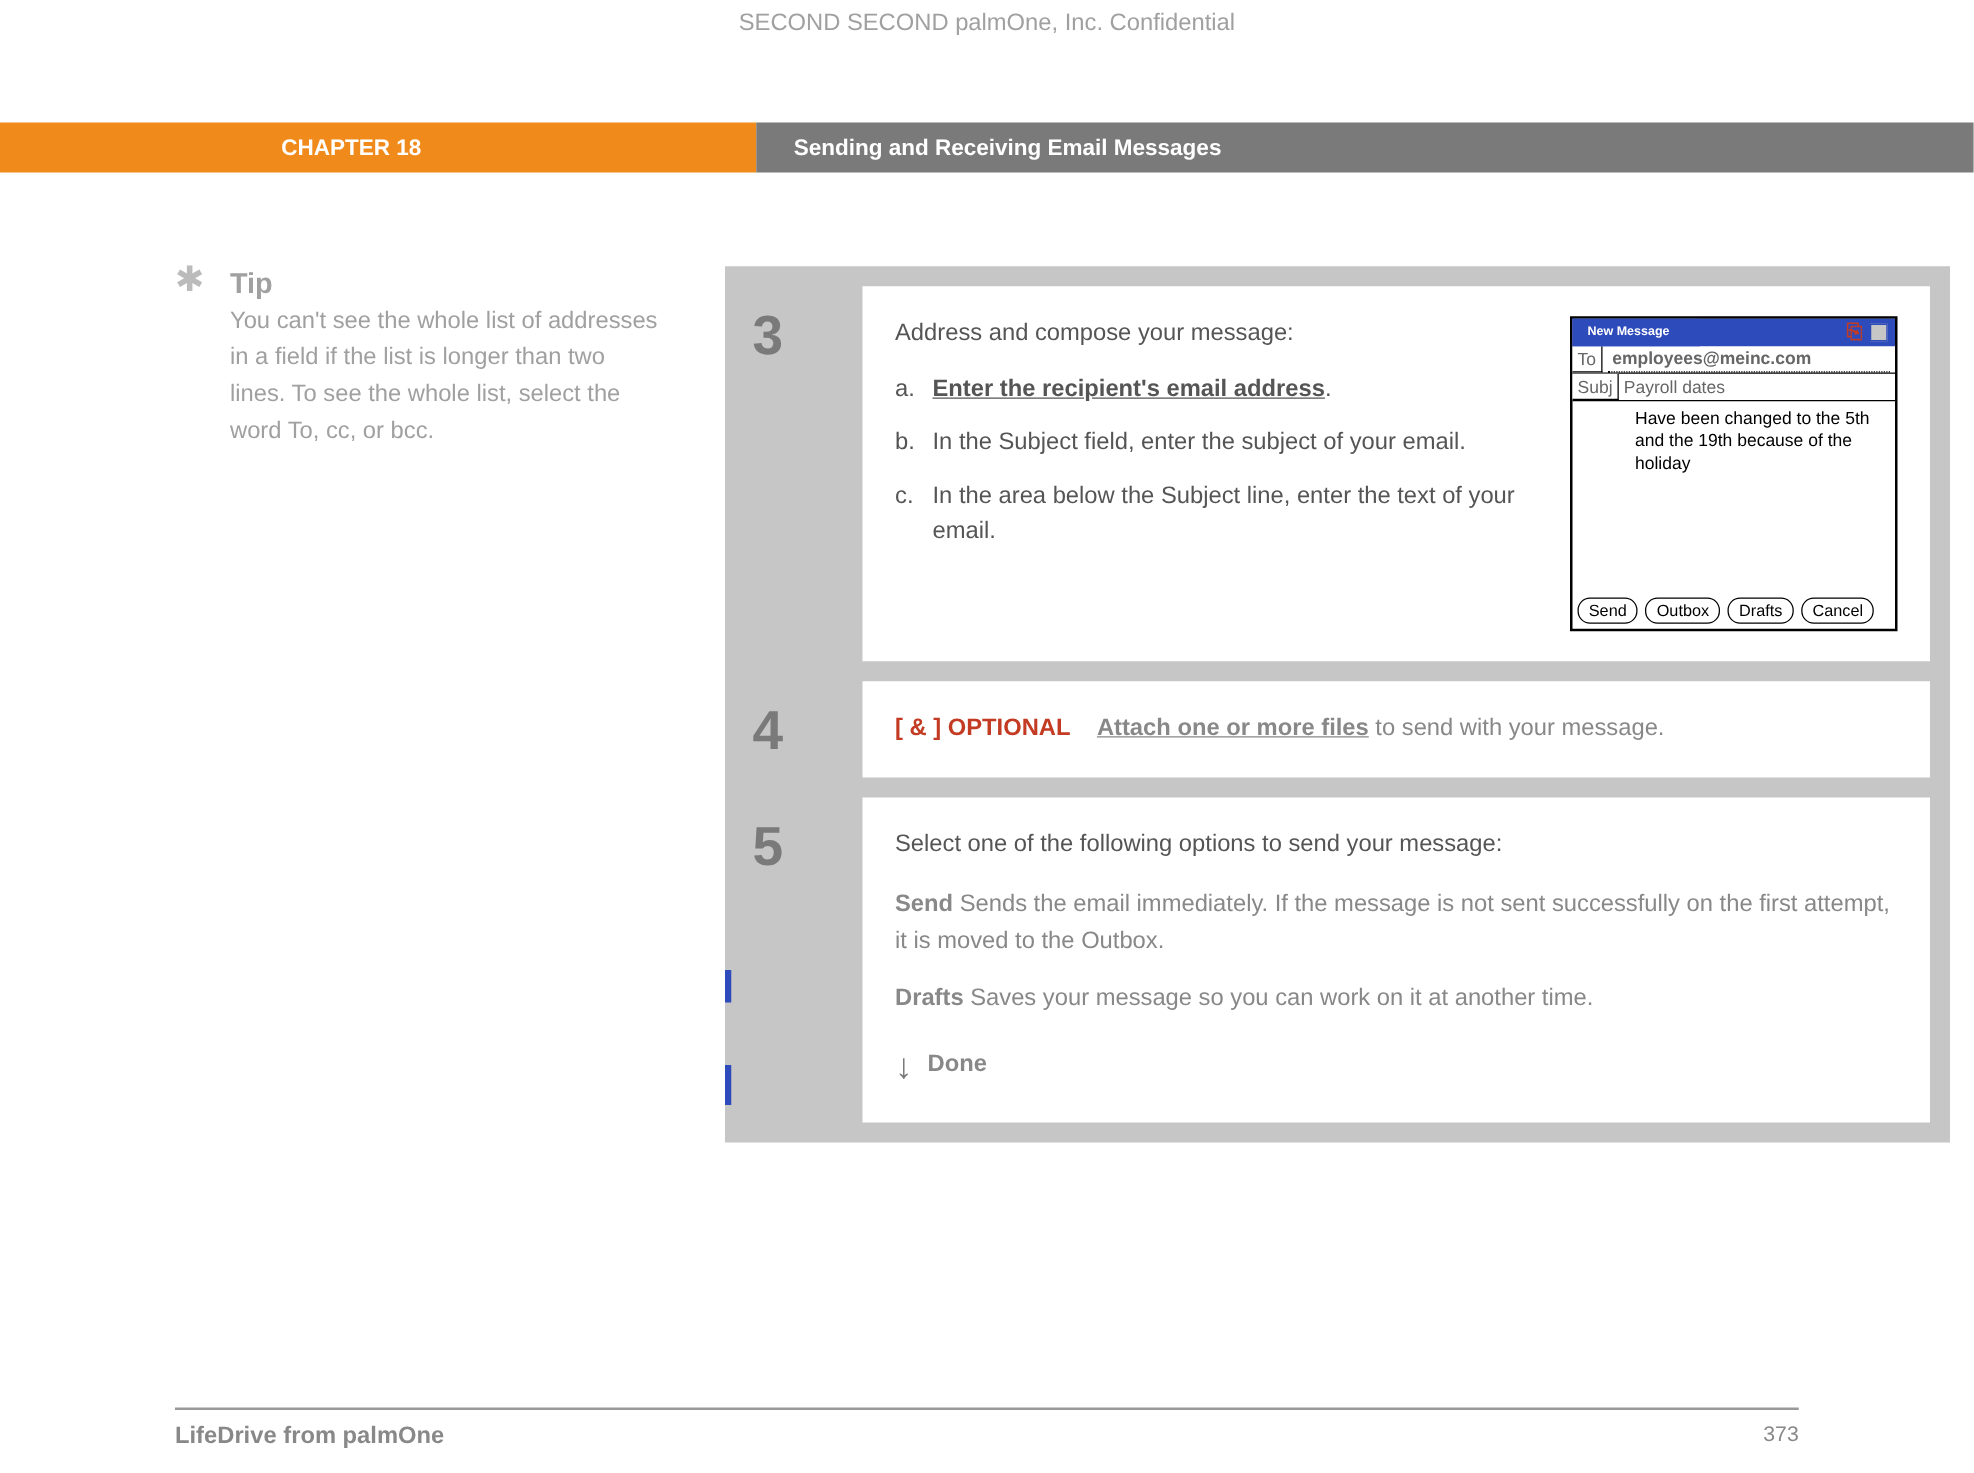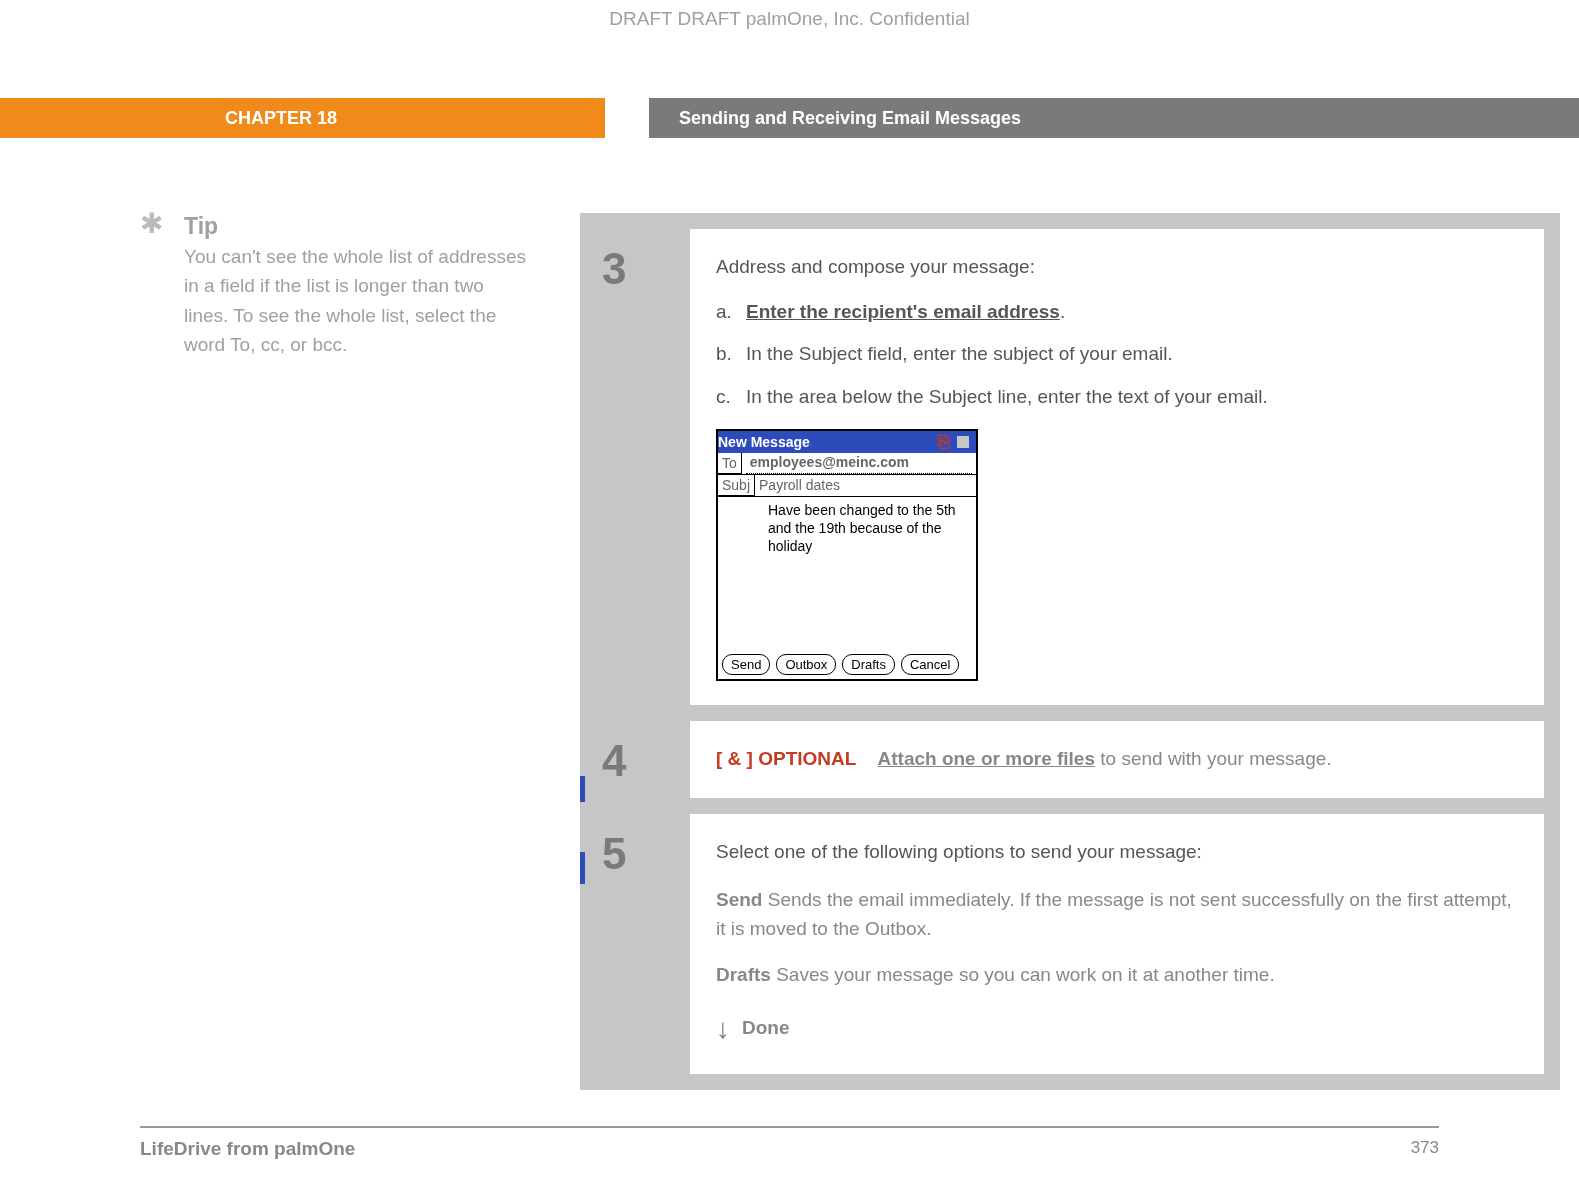--- a/index.html
+++ b/index.html
@@ -16,21 +16,20 @@
     text-align: center;
     color: #a0a0a0;
     font-size: 19px;
     padding: 8px 0;
   }
   .header-bar {
     display: flex;
     margin-top: 60px;
     height: 40px;
     line-height: 40px;
-    gap: 44px;
   }
   .header-orange {
     background: #f08a1a;
     color: #fff;
     font-weight: bold;
     padding-left: 225px;
     width: 605px;
     font-size: 18px;
   }
   .header-gray {
@@ -97,21 +96,21 @@
     font-family: Arial, sans-serif;
   }
   .step-body {
     background: #fff;
     flex: 1;
     padding: 24px 26px;
     font-size: 19px;
     color: #666;
     line-height: 1.5;
   }
-  .step3-flex { display: flex; gap: 18px; flex-direction: column; }
+  .step3-flex { display: flex; gap: 18px; }
   .step3-text { flex: 1; }
   .step-intro { margin-bottom: 16px; color: #555;}
   .sub-item { display: flex; margin-bottom: 14px; }
   .sub-label { width: 30px; flex-shrink: 0; color:#555;}
   .sub-text { flex: 1; color:#555;}
   .link-u { text-decoration: underline; font-weight: bold; color: #555; }
   .optional-prefix { color: #c23b22; font-weight: bold; }
   .optional-label { color: #c23b22; font-weight: bold; }
   .step4-link { text-decoration: underline; font-weight: bold; color: #888; }
   .step4-rest { color: #888; }
@@ -137,22 +136,22 @@
     background: #2e4bbb;
     height: 22px;
     display: flex;
     align-items: center;
     position: relative;
   }
   .palm-titlebar-tab {
     background: #2e4bbb;
     color: #fff;
     font-weight: bold;
-    font-size: 14px;
-    padding: 0 0;
+    font-size: 10px;
+    padding: 0 12px;
     border-right: 12px solid transparent;
     height: 22px; line-height: 22px;
     position: relative;
   }
   .palm-titlebar-right {
     margin-left: auto; display:flex; gap:6px; padding-right:6px; align-items:center; height:22px;
   }
   .clip-icon { color:#c23b22; font-size:16px; font-weight:bold; }
   .card-icon { width:14px; height:14px; background:#c6c6c6; border:1px solid #2e4bbb;}
   .palm-row { display:flex; border-bottom:1px solid #000; height:22px; align-items:center; font-size:14px; }
@@ -178,21 +177,21 @@
     display: flex;
     justify-content: space-between;
     color: #888;
   }
   .footer-left { font-weight: bold; font-size: 19px; }
   .footer-right { font-size: 17px; }
 </style>
 </head>
 <body>
 
-<div class="confidential">DRAFT DRAFT palmOne, Inc.  Confidential</div>
+<div class="confidential">SECOND SECOND palmOne, Inc.  Confidential</div>
 
 <div class="header-bar">
   <div class="header-orange">CHAPTER 18</div>
   <div class="header-gray">Sending and Receiving Email Messages</div>
 </div>
 
 <div class="main">
   <div class="sidebar">
     <div class="tip-row">
       <div class="tip-asterisk">✱</div>

